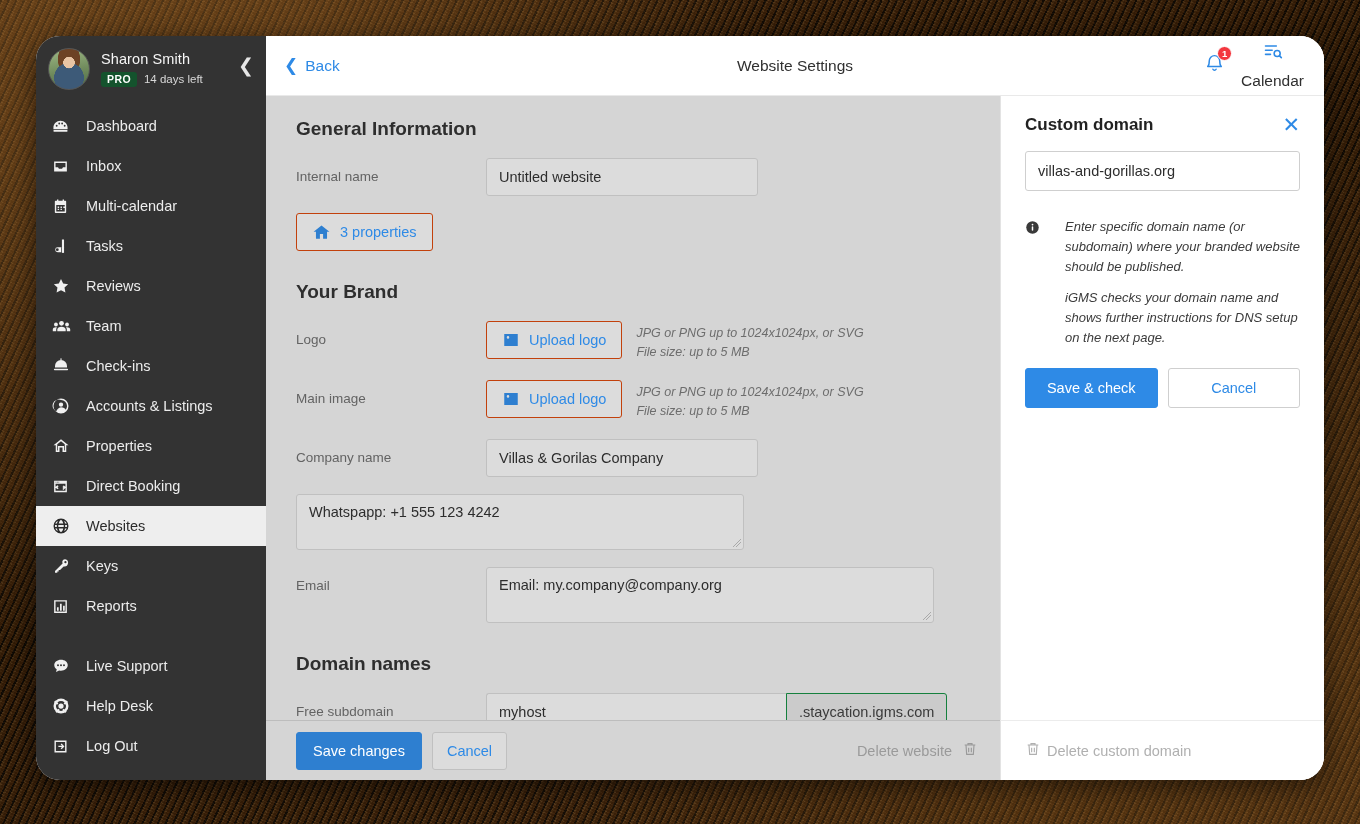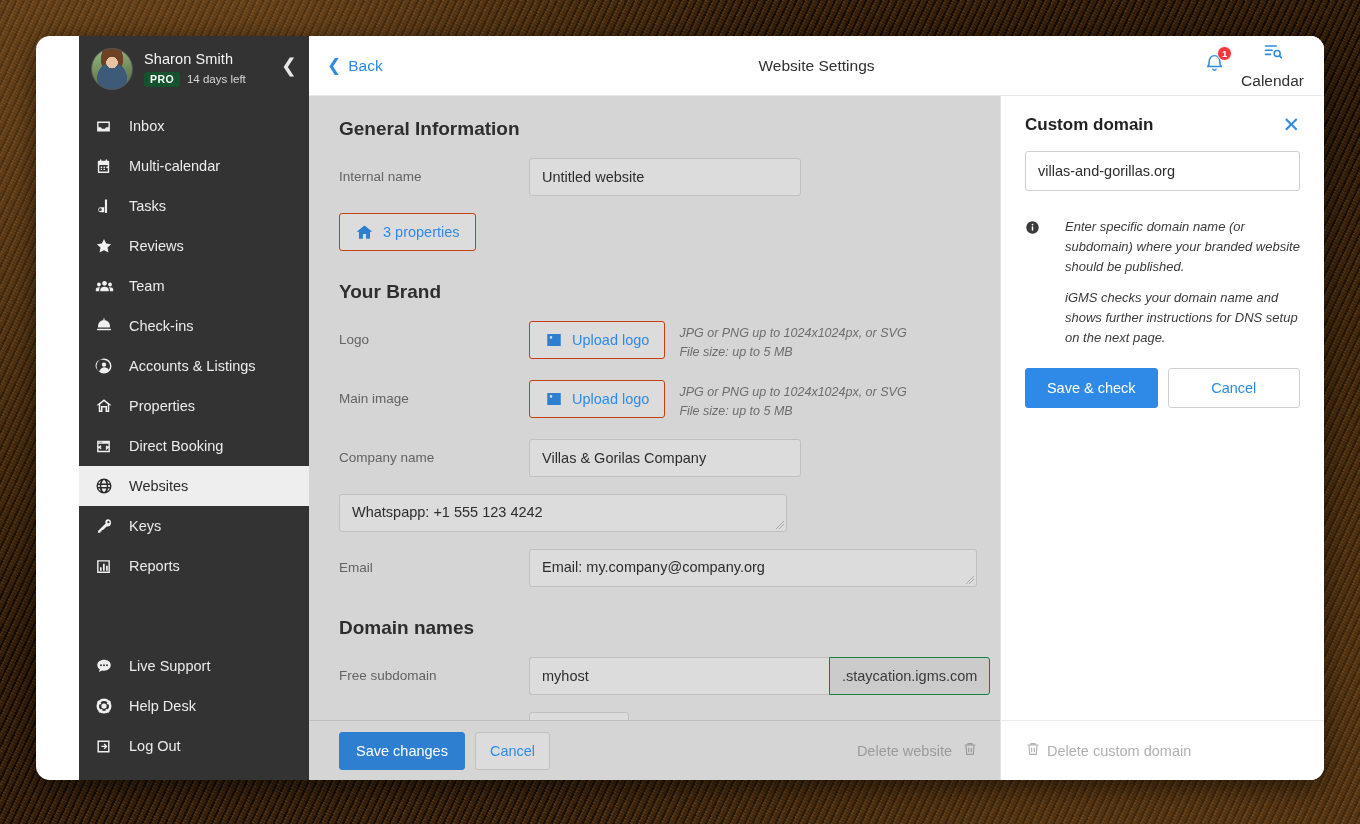--- a/index.html
+++ b/index.html
@@ -25,25 +25,24 @@
     background:
       radial-gradient(circle at 12% 8%, rgba(180,120,50,.35) 0 10%, transparent 42%),
       radial-gradient(circle at 88% 92%, rgba(140,90,30,.3) 0 12%, transparent 46%);
   }
 
   .window {
     position: absolute;
     left: 36px; top: 36px;
     width: 1288px; height: 744px;
     background: #fff;
-    border-radius: 14px;
+    border-radius: 24px;
     overflow: hidden;
     display: flex;
     box-shadow: 0 6px 26px rgba(0,0,0,.55);
-    padding-left: 43px;
   }
 
   
   .sidebar {
     width: 230px; flex: 0 0 230px;
     background: #333333;
     color: #f2f2f2;
     display: flex; flex-direction: column;
   }
   .profile {
@@ -163,21 +162,21 @@
     height: 38px; width: 272px;
     font-size: 14.5px; color: #2d2d2d;
     padding: 0 12px;
     font-family: "Liberation Sans", sans-serif;
     display: flex; align-items: center;
   }
   .ftextarea {
     background: #dcdcdc;
     border: 1px solid #c0c0c0;
     border-radius: 3px;
-    height: 38px; width: 448px;
+    height: 56px; width: 448px;
     font-size: 14.5px; color: #2d2d2d;
     padding: 9px 12px;
     position: relative;
     overflow: hidden;
   }
   .ftextarea::after {
     content: ""; position: absolute; right: 2px; bottom: 2px;
     width: 8px; height: 8px;
     background:
       linear-gradient(135deg, transparent 46%, #a9a9a9 47% 54%, transparent 55%),
@@ -323,20 +322,29 @@
         <div class="prow">
           <span class="pro-badge">PRO</span>
           <span class="days">14 days left</span>
         </div>
       </div>
       <div class="collapse">❮</div>
     </div>
 
     <nav class="nav">
 
+      <div class="nav-item">
+        <span class="ico">
+          <svg width="17" height="17" viewBox="0 0 24 24">
+              <path d="M12 4C6.5 4 2 8.3 2 13.6V16h20v-2.4C22 8.3 17.5 4 12 4zm-5.4 8.2a1.3 1.3 0 110-2.6 1.3 1.3 0 010 2.6zm3.6-3.1a1.3 1.3 0 110-2.6 1.3 1.3 0 010 2.6zm4.1 0a1.3 1.3 0 110-2.6 1.3 1.3 0 010 2.6zm3.6 3.1a1.3 1.3 0 110-2.6 1.3 1.3 0 010 2.6z"></path>
+              <rect x="2" y="17" width="20" height="2.4" rx="1"></rect>
+            </svg>
+        </span>
+        <span class="lbl">Dashboard</span>
+      </div>
 
       <div class="nav-item">
         <span class="ico">
           <svg width="17" height="17" viewBox="0 0 24 24">
               <path d="M3 5h18v14H3V5zm2 2v6h3.5l1.3 2.2h4.4L15.5 13H19V7H5z"></path>
             </svg>
         </span>
         <span class="lbl">Inbox</span>
       </div>
 

